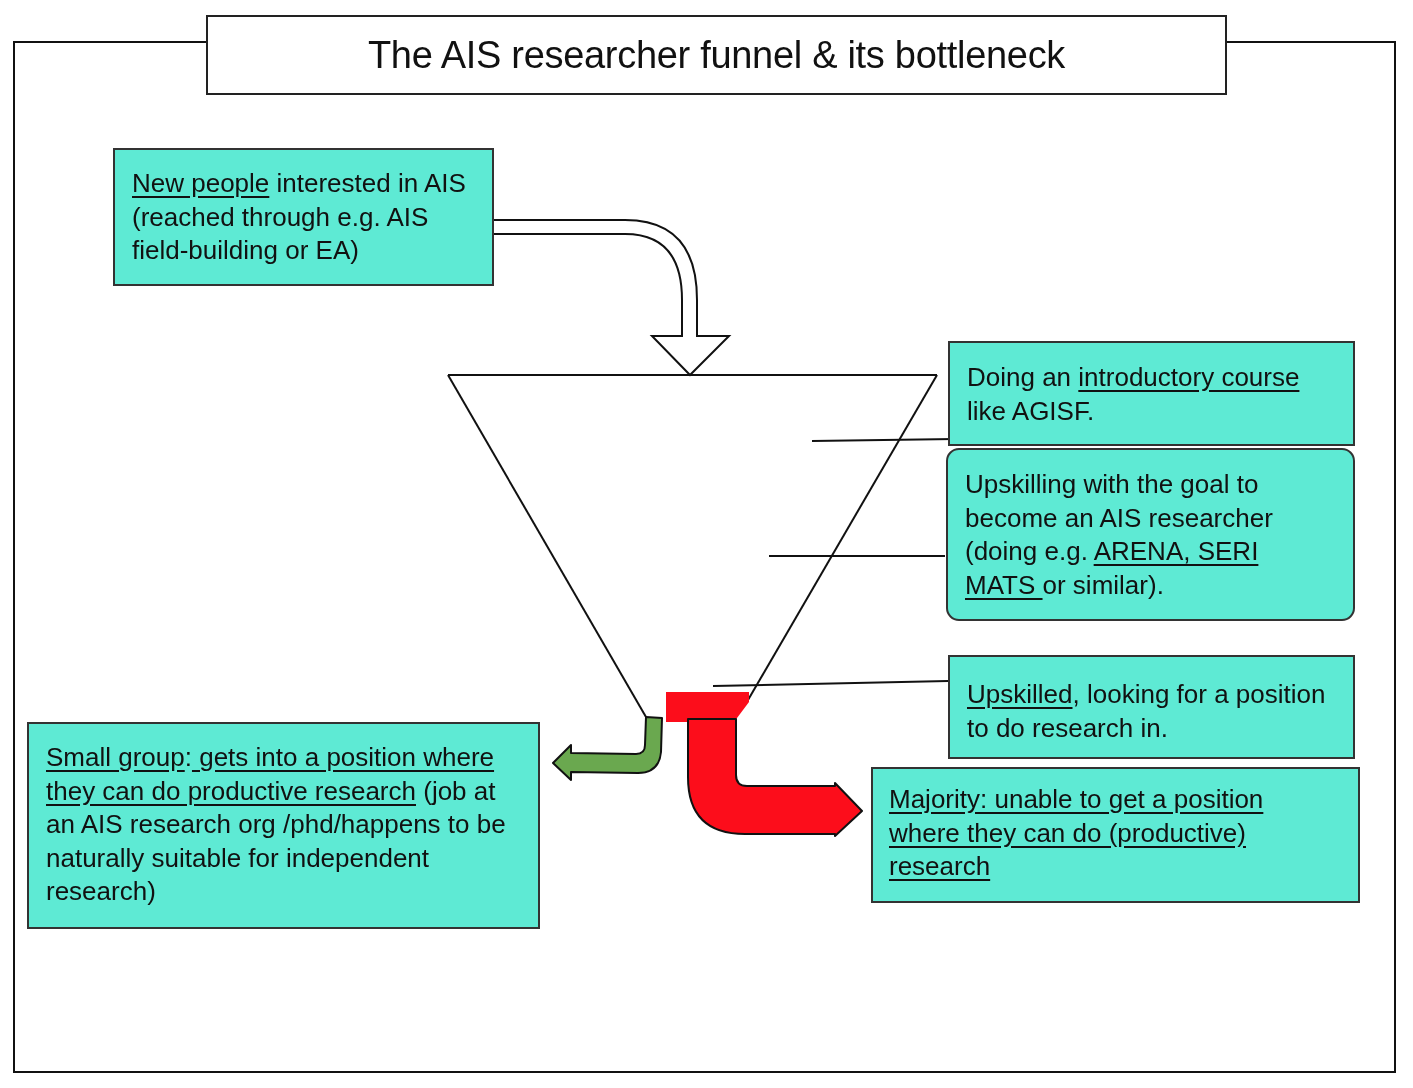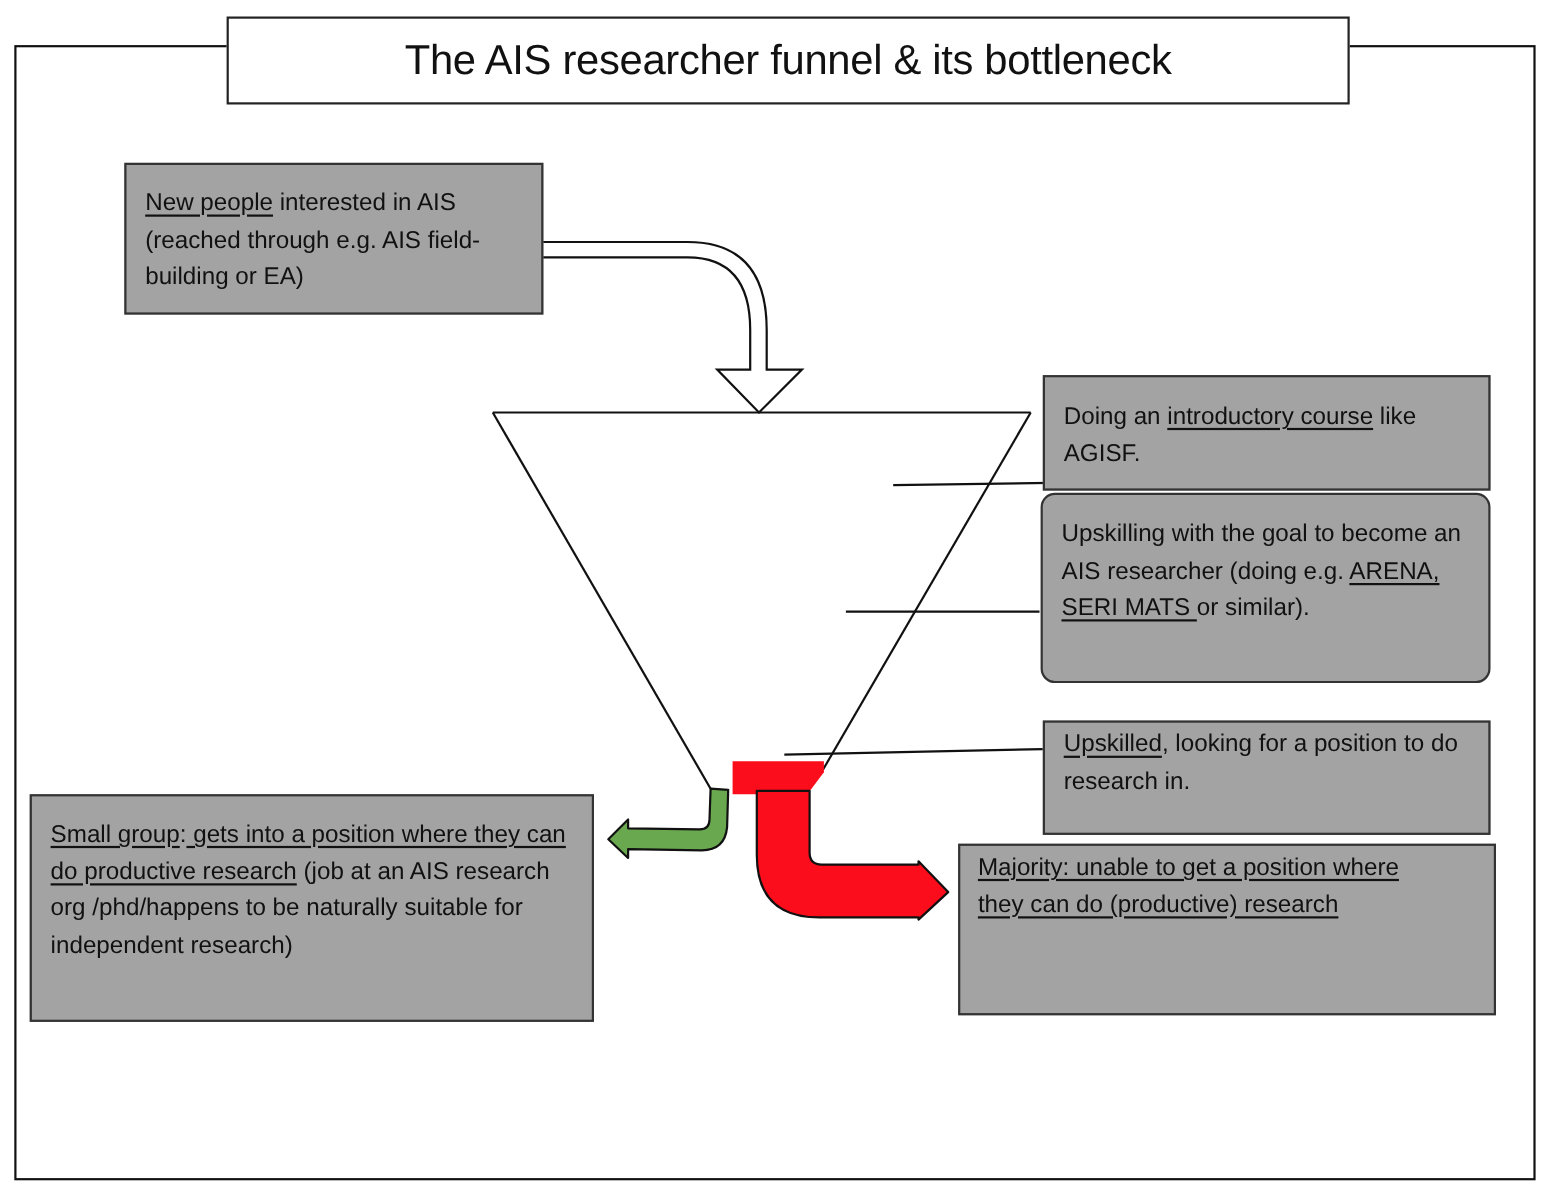--- a/index.html
+++ b/index.html
@@ -4,22 +4,22 @@
 <style>
   html, body { margin: 0; padding: 0; background: #ffffff; }
   body { width: 1413px; height: 1088px; position: relative; overflow: hidden;
          font-family: "DejaVu Sans", sans-serif; color: #111; }
   .frame { position: absolute; left: 13px; top: 41px; width: 1383px; height: 1032px;
            border: 2px solid #111; box-sizing: border-box; }
   .title-box { position: absolute; left: 206px; top: 15px; width: 1021px; height: 80px;
                border: 2px solid #222; box-sizing: border-box; background: #fff;
                display: flex; align-items: center; justify-content: center; }
   .title { font-size: 38px; letter-spacing: -0.3px; font-family: "Liberation Sans", sans-serif; }
-  .box { position: absolute; border: 2px solid #333; box-sizing: border-box; background: #a3a3a3;
-         font-size: 22px; line-height: 33.5px; font-family: "Liberation Sans", sans-serif; }
+  .box { position: absolute; border: 2px solid #333; box-sizing: border-box; background: #5eead4;
+         font-size: 26px; line-height: 33.5px; font-family: "Liberation Sans", sans-serif; }
   .box p { margin: 0; }
   .u { text-decoration: underline; text-underline-offset: 4px; }
   svg.canvas { position: absolute; left: 0; top: 0; }
 </style>
 </head>
 <body>
 
 <div class="frame"></div>
 
 <svg class="canvas" width="1413" height="1088" viewBox="0 0 1413 1088">
@@ -50,23 +50,23 @@
 </div>
 
 <div class="box" style="left:948px; top:341px; width:407px; height:105px; padding:18px 14px 0 17px;">
   <p><span>Doing an </span><span class="u">introductory course</span><span> like AGISF.</span></p>
 </div>
 
 <div class="box" style="left:946px; top:448px; width:409px; height:173px; padding:18px 20px 0 17px;border-radius:13px;">
   <p><span>Upskilling with the goal to become an AIS researcher (doing e.g. </span><span class="u">ARENA, SERI MATS </span><span>or similar).</span></p>
 </div>
 
-<div class="box" style="left:948px; top:655px; width:407px; height:104px; padding:2px 20px 0 17px;">
+<div class="box" style="left:948px; top:655px; width:407px; height:104px; padding:21px 20px 0 17px;">
   <p><span class="u">Upskilled</span><span>, looking for a position to do research in.</span></p>
 </div>
 
 <div class="box" style="left:27px; top:722px; width:513px; height:207px; padding:17px 20px 0 17px;">
   <p><span class="u">Small group</span><span>:</span><span class="u"> gets into a position where they can do productive research</span><span> (job at an AIS research org /phd/happens to be naturally suitable for independent research)</span></p>
 </div>
 
-<div class="box" style="left:871px; top:767px; width:489px; height:156px; padding:2px 50px 0 16px;">
+<div class="box" style="left:871px; top:767px; width:489px; height:136px; padding:14px 50px 0 16px;">
   <p><span class="u">Majority: unable to get a position where they can do (productive) research</span></p>
 </div>
 
 </body></html>

